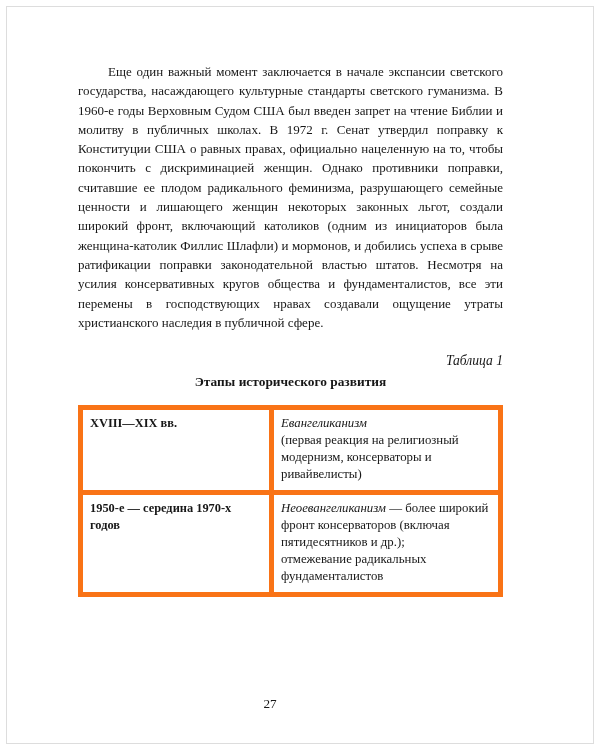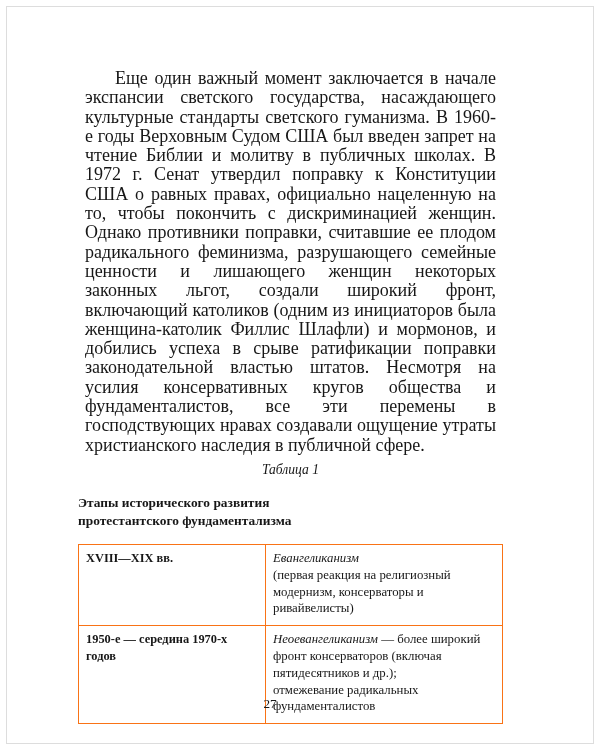--- a/index.html
+++ b/index.html
@@ -14,51 +14,51 @@
   .scan-frame {
     position: absolute; inset: 6px;
     border: 1px solid #dddddd;
     pointer-events: none;
   }
   .content {
     position: absolute;
     left: 78px; top: 62px; width: 425px;
   }
   .body-text {
-    margin: 7px;
-    font-size: 18px;
+    margin: 0;
+    font-size: 13px;
     line-height: 19.3px;
     text-align: justify;
     text-indent: 30px;
     hyphens: auto;
     overflow-wrap: break-word;
   }
   .table-caption {
-    margin-top: 6px;
-    text-align: center;
+    margin-top: 21px;
+    text-align: right;
     font-style: italic;
     font-size: 13.6px;
   }
   .table-title {
-    margin-top: 16px;
-    text-align: left;
+    margin-top: 4px;
+    text-align: center;
     font-weight: bold;
     font-size: 13.4px;
     line-height: 18px;
   }
   table.stages {
     margin-top: 14px;
     border-collapse: collapse;
     width: 100%;
     font-size: 12.8px;
     line-height: 16.8px;
     table-layout: fixed;
   }
   table.stages td {
-    border: 1px solid #f97316;
+    border: 5px solid #f97316;
     vertical-align: top;
     padding: 5px 7px 8px 7px;
     hyphens: auto;
     overflow-wrap: break-word;
   }
   td.period-cell {
     width: 172px;
     font-weight: bold;
     font-size: 12.4px;
   }
@@ -78,21 +78,20 @@
 
 <div class="scan-frame"></div>
 
 <div class="content">
   <p class="body-text">Еще один важный момент заключается в начале экспансии светского государства, насаждающего культурные стандарты светского гуманизма. В 1960-е годы Верховным Судом США был введен запрет на чтение Библии и молитву в публичных школах. В 1972 г. Сенат утвердил поправку к Конституции США о равных правах, официально нацеленную на то, чтобы покончить с дискриминацией женщин. Однако противники поправки, считавшие ее плодом радикального феминизма, разрушающего семейные ценности и лишающего женщин некоторых законных льгот, создали широкий фронт, включающий католиков (одним из инициаторов была женщина-католик Филлис Шлафли) и мормонов, и добились успеха в срыве ратификации поправки законодательной властью штатов. Несмотря на усилия консервативных кругов общества и фундаменталистов, все эти перемены в господствующих нравах создавали ощущение утраты христианского наследия в публичной сфере.</p>
 
   <div class="table-caption">Таблица 1</div>
 
   <div class="table-title">
     <div>Этапы исторического развития</div>
-    <div>протестантского фундаментализма</div>
   </div>
 
   <table class="stages">
     <tbody id="stages-tbody">
         <tr>
           <td class="period-cell">XVIII—XIX вв.</td>
           <td class="desc-cell"><span class="lead">Евангеликанизм</span><br><span>(первая реакция на религиозный модернизм, консерваторы и ривайвелисты)</span></td>
         </tr>
         <tr>
           <td class="period-cell">1950-е — середина 1970-х годов</td>

